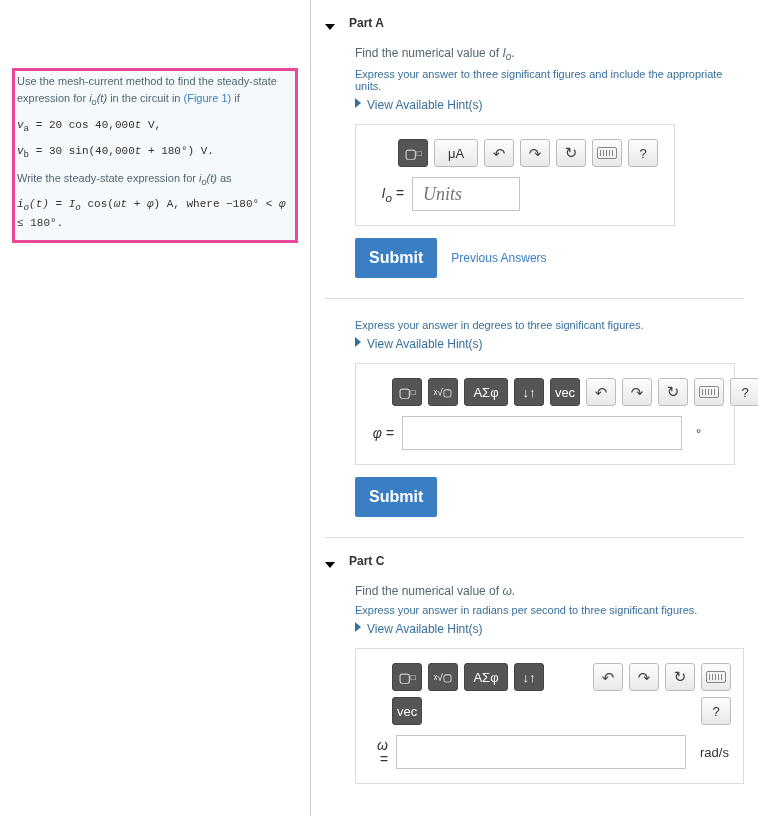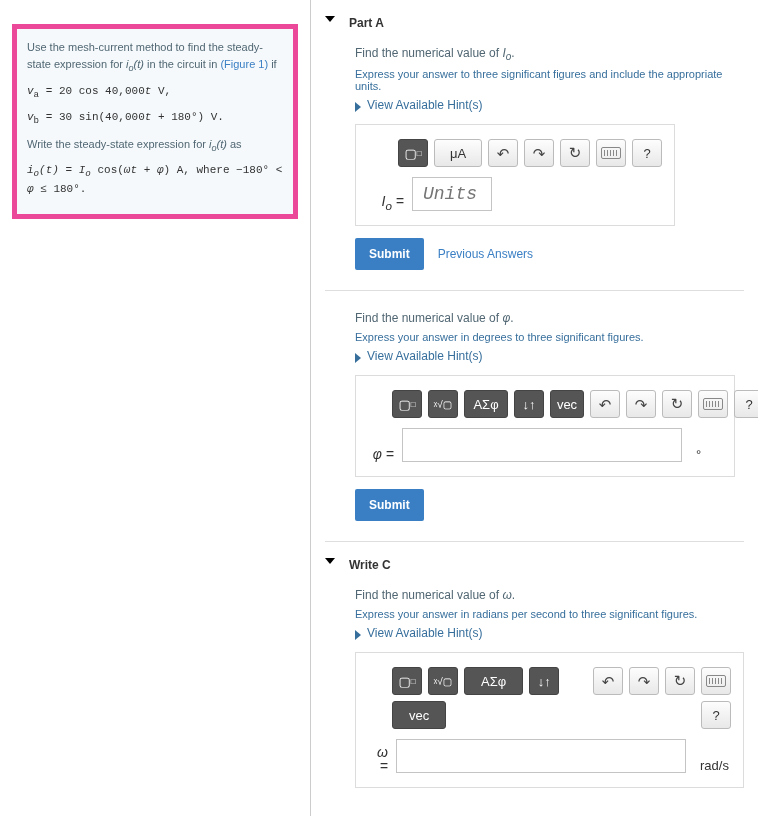--- a/index.html
+++ b/index.html
@@ -20,48 +20,49 @@
     padding: 24px 12px 12px 12px;
     flex: 0 0 310px;
   }
   .right-col {
     flex: 1;
     border-left: 1px solid #ccc;
     min-height: 816px;
     padding: 10px 14px;
   }
   .promptbox {
-    border: 5px solid #ec4899;
+    border: 3px solid #ec4899;
     background: #f5f9fb;
-    padding: 10px;
+    padding: 2px;
     line-height: 1.55;
     color: #516773;
     font-size: 11px;
+    margin-top: 44px;
   }
   .promptbox .link { color: #3a7fc4; cursor: pointer; }
   .promptbox i.var { font-style: italic; }
   .promptbox .eq { margin: 6px 0; color: #333; font-family: Liberation Mono, monospace; }
   .part-head {
     display: flex;
-    align-items: flex-start;
+    align-items: flex-end;
     padding: 6px 0;
     font-weight: bold;
     font-size: 12px;
     color: #333;
   }
   .part-head .toggle {
     width: 0; height: 0; margin-right: 14px;
     border-left: 5px solid transparent;
     border-right: 5px solid transparent;
     border-top: 6px solid #000;
   }
   .part-body { padding: 10px 0 10px 30px; }
   .find-text { color: #516773; font-size: 12px; margin-bottom: 6px; }
   .instruct { color: #376f9c; font-size: 11px; margin-bottom: 6px; }
-  .hints { color: #376f9c; font-size: 12px; cursor: pointer; display: flex; align-items:flex-end; margin-bottom: 12px; }
+  .hints { color: #376f9c; font-size: 12px; cursor: pointer; display: flex; align-items:flex-start; margin-bottom: 12px; }
   .hints::before {
     content: "";
     width: 0; height: 0; margin-right: 6px;
     border-top: 5px solid transparent;
     border-bottom: 5px solid transparent;
     border-left: 6px solid #376f9c;
   }
   .answer-card {
     border: 1px solid #dcdcdc;
     padding: 14px 12px 14px 12px;
@@ -73,55 +74,55 @@
     gap: 6px;
     margin-bottom: 10px;
     margin-left: 44px;
   }
   .toolbar.wide { margin-left: 44px; }
   .toolbtn {
     height: 28px;
     display: inline-flex;
     align-items: center;
     justify-content: center;
-    padding: 0 16px;
+    padding: 0 4px;
     border: 1px solid #bbb;
     border-radius: 3px;
     background: linear-gradient(#fdfdfd,#e8e8e8);
     font-size: 13px;
     color: #333;
     cursor: pointer;
     min-width: 30px;
   }
   .toolbtn.dark {
     background: #555;
     color: #fff;
     border-color: #444;
   }
   .toolbtn.wide { min-width: 44px; }
   .toolgap { flex: 1; }
-  .answer-row { display:flex; align-items:flex-end; gap:8px; }
+  .answer-row { display:flex; align-items:center; gap:8px; }
   .answer-label { font-style: italic; width: 36px; text-align:right; color:#333; font-size: 14px; }
   .valinput {
     border: 1px solid #c4c4c4;
     height: 34px;
     font-size: 18px;
     font-style: italic;
     font-family: Georgia, serif;
     color: #888;
     padding: 0 10px;
     width: 120px;
   }
   .valinput.wide { width: 280px; font-style: normal; font-size: 14px; }
   .valinput.wider { width: 290px; font-style: normal; font-size:14px; }
   .unitlabel { font-size: 13px; color: #333; margin-left:6px; }
   .submit-row { display:flex; align-items:center; gap:14px; }
   .submit-btn {
-    background:#3a7fc4; color:#fff; border:none; height:32px;
-    padding: 0 14px; font-size:12px; font-weight:bold; border-radius:2px;
+    background:#3a7fc4; color:#fff; border:none; height:40px;
+    padding: 0 14px; font-size:16px; font-weight:bold; border-radius:2px;
     cursor:pointer;
   }
   .prev-answers { color:#3a7fc4; font-size:12px; cursor:pointer; }
   hr.sep { border:none; border-top:1px solid #dedede; margin: 10px 0; }
 
   .kbd-icon { width:20px; height:12px; border:1px solid #888; border-radius:2px; position:relative; }
   .kbd-icon::after { content:""; position:absolute; left:2px; top:2px; right:2px; bottom:2px; background:repeating-linear-gradient(90deg,#888 0 1px, transparent 1px 3px); }
 
   .undo-icon,.redo-icon {
     font-size: 15px; line-height:1; color:#444;
@@ -176,33 +177,32 @@
           <span class="toolbtn iconbtn">
               <span class="reset-icon"></span>
             </span>
           <span class="toolbtn iconbtn">
               <span class="kbd-icon"></span>
             </span>
           <span class="toolbtn iconbtn">?</span>
         </div>
         <div class="answer-row">
           <span class="answer-label"><i>I<sub>o</sub></i> =</span>
-          <input class="valinput" style="width: 80px; font-family: Liberation Mono, monospace;" placeholder="Units">
+          <input class="valinput" style="width: 108px;" placeholder="Units">
         </div>
       </div>
       <div class="submit-row">
         <button class="submit-btn">Submit</button>
         <span class="prev-answers">Previous Answers</span>
       </div>
     </div>
 
     <hr class="sep">
 
     <div class="part-body">
-      <div class="find-text">Find the numerical value of <i>φ</i>.</div>
       <div class="instruct">Express your answer in degrees to three significant figures.</div>
       <div class="hints">
           <span>View Available Hint(s)</span>
         </div>
 
       <div class="answer-card" style="max-width:380px;">
         <div class="toolbar wide" style="margin-left:24px;">
           <span class="toolbtn dark iconbtn">▢<sup style="font-size:8px;">□</sup></span>
           <span class="toolbtn dark iconbtn" style="font-size:10px;">ᵡ√▢</span>
           <span class="toolbtn dark wide">ΑΣφ</span>
@@ -230,21 +230,21 @@
       </div>
       <div class="submit-row">
         <button class="submit-btn">Submit</button>
       </div>
     </div>
 
     <hr class="sep">
 
     <div class="part-head">
       <span class="toggle"></span>
-      <span>Write C</span>
+      <span>Part C</span>
     </div>
     <div class="part-body">
       <div class="find-text">Find the numerical value of <i>ω</i>.</div>
       <div class="instruct">Express your answer in radians per second to three significant figures.</div>
       <div class="hints">
           <span>View Available Hint(s)</span>
         </div>
 
       <div class="answer-card" style="max-width:400px;">
         <div style="display:flex; gap:6px; margin-left:24px; margin-bottom:6px;">

